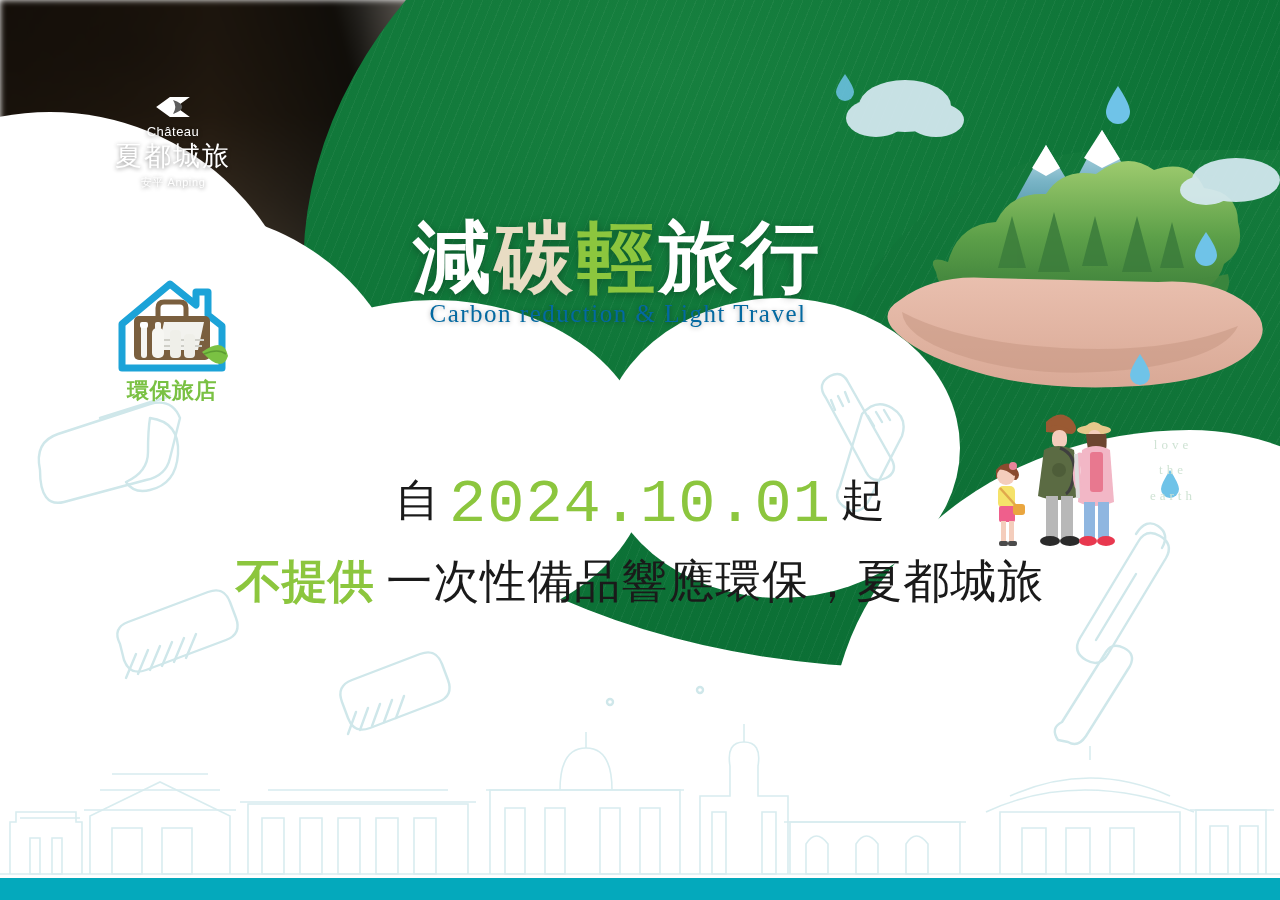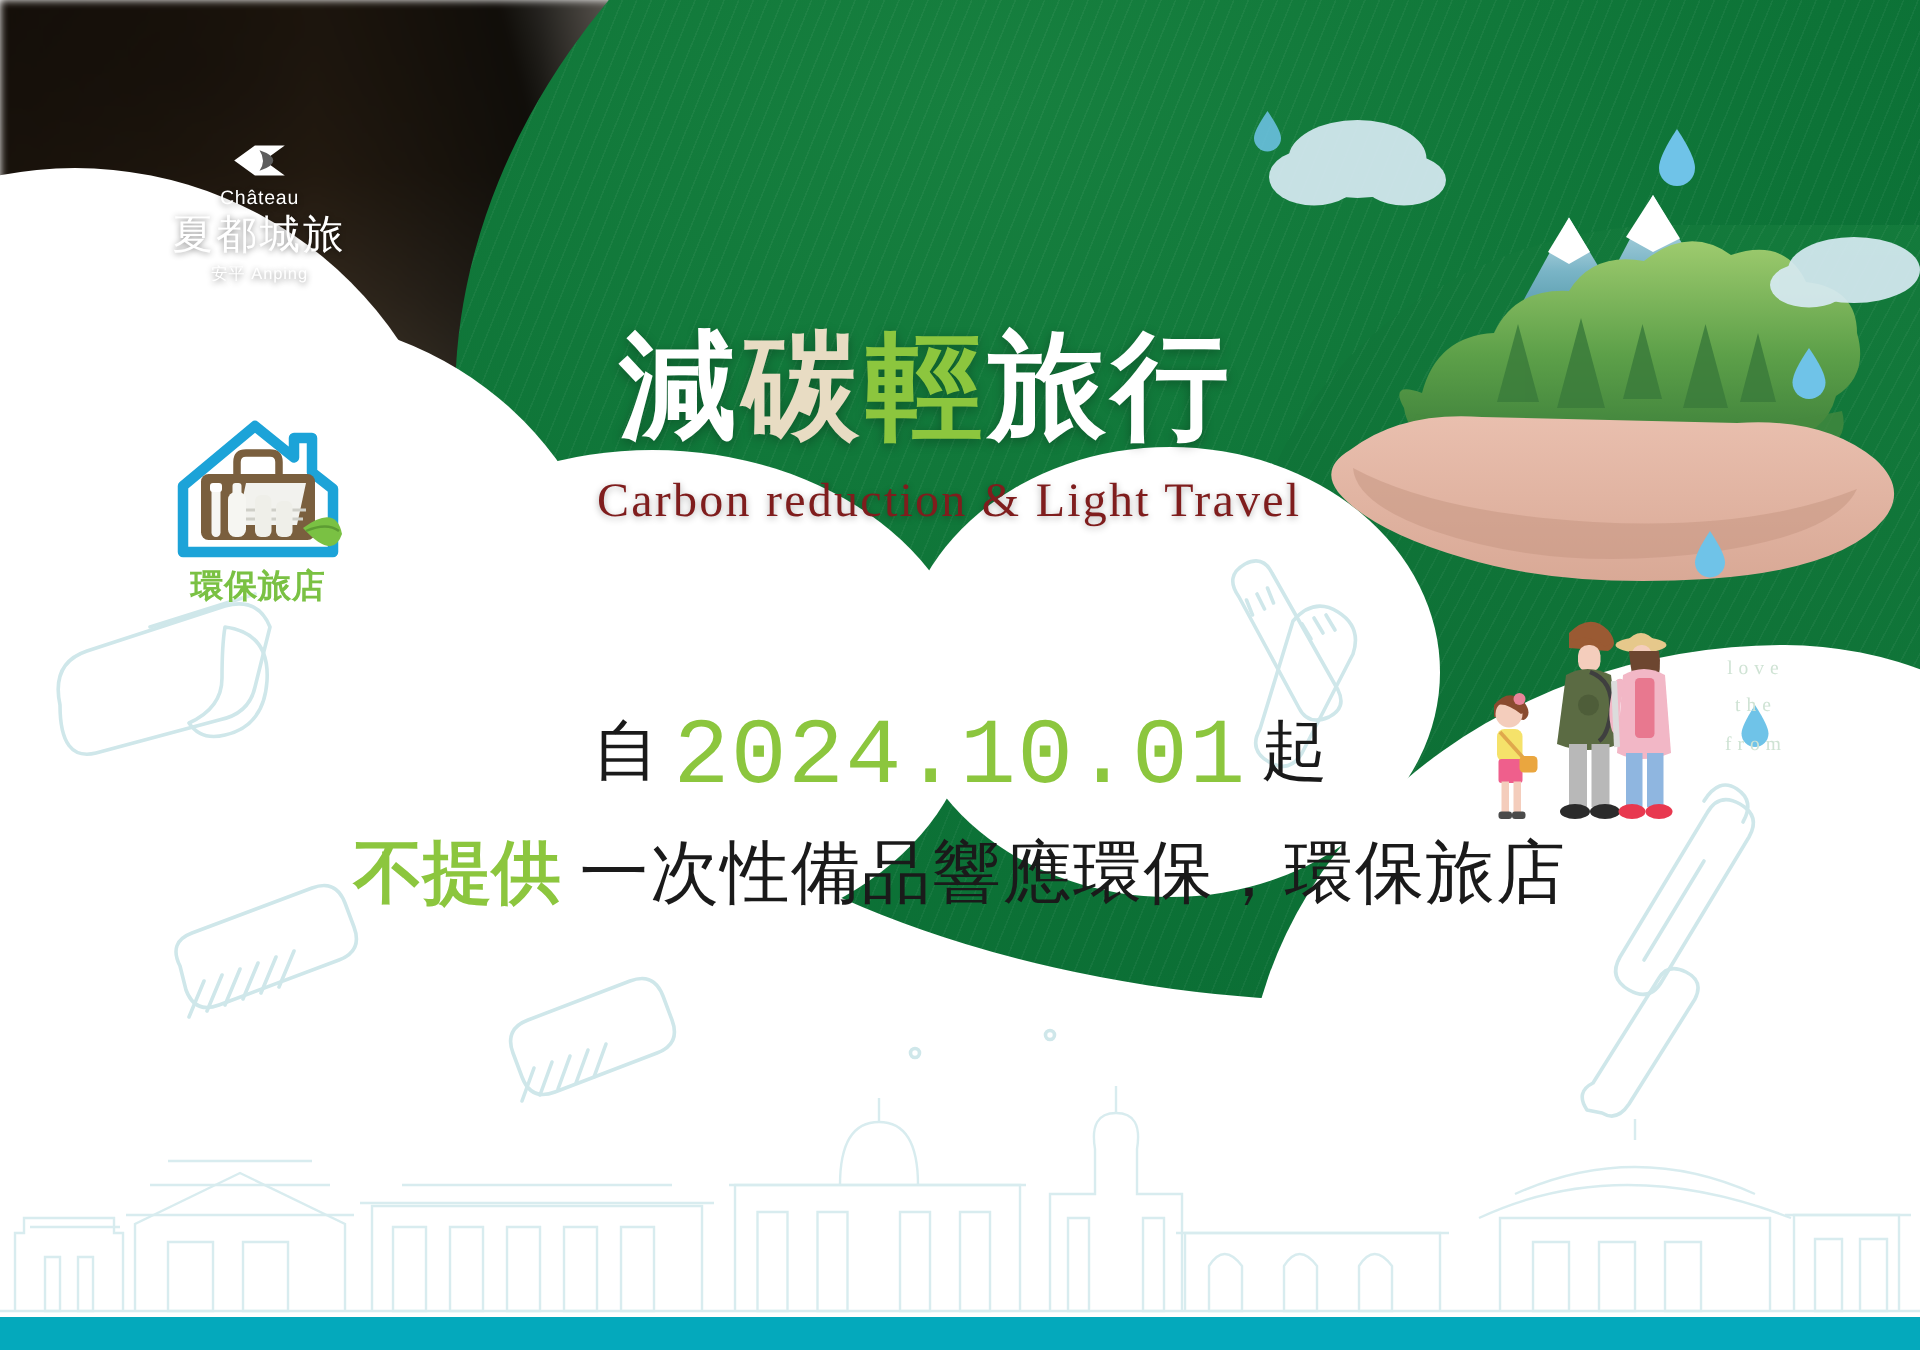--- a/index.html
+++ b/index.html
@@ -110,21 +110,21 @@
     font-family:"Liberation Serif", serif;
     text-shadow:0 2px 8px rgba(0,0,0,.28);
     white-space:nowrap;
     margin-top:33px;
   }
   #headline .c1{ color:#ffffff; }
   #headline .c2{ color:#e8dcc3; }
   #headline .c3{ color:#8cc63e; }
   #headline .c4{ color:#ffffff; }
   #headline .en{
-    margin-top:20px; font-size:32px; color:#7f1d1d; letter-spacing:1.5px;
+    margin-top:4px; font-size:25px; color:#0369a1; letter-spacing:1.5px;
     font-family:"Liberation Serif", serif;
     text-shadow:0 1px 5px rgba(0,0,0,.3);
     white-space:nowrap;
   }
 
   
   #love{
     position:absolute; left:1150px; top:432px;
     color:#cfe3d4; font-size:13px; letter-spacing:4px; line-height:1.95;
     text-align:center; font-family:"Liberation Serif", serif;
@@ -386,24 +386,24 @@
   </div>
 
   <div id="headline">
     <div class="cn"><span class="c1">減</span><span class="c2">碳</span><span class="c3">輕</span><span class="c4">旅行</span></div>
     <div class="en">Carbon reduction &amp; Light Travel</div>
   </div>
 
   <div id="love">
     <div>love</div>
     <div>the</div>
-    <div>from</div>
+    <div>earth</div>
   </div>
 
   <div id="msg">
     <div id="date-line"><span class="zi">自</span><span class="date">2024.10.01</span><span class="zi">起</span></div>
 
-    <div id="line2"><span class="green">不提供</span>&nbsp;<span>一次性備品響應環保，環保旅店</span></div>
+    <div id="line2"><span class="green">不提供</span>&nbsp;<span>一次性備品響應環保，夏都城旅</span></div>
 
 
   </div>
 
 </div>
 
 </body></html>

